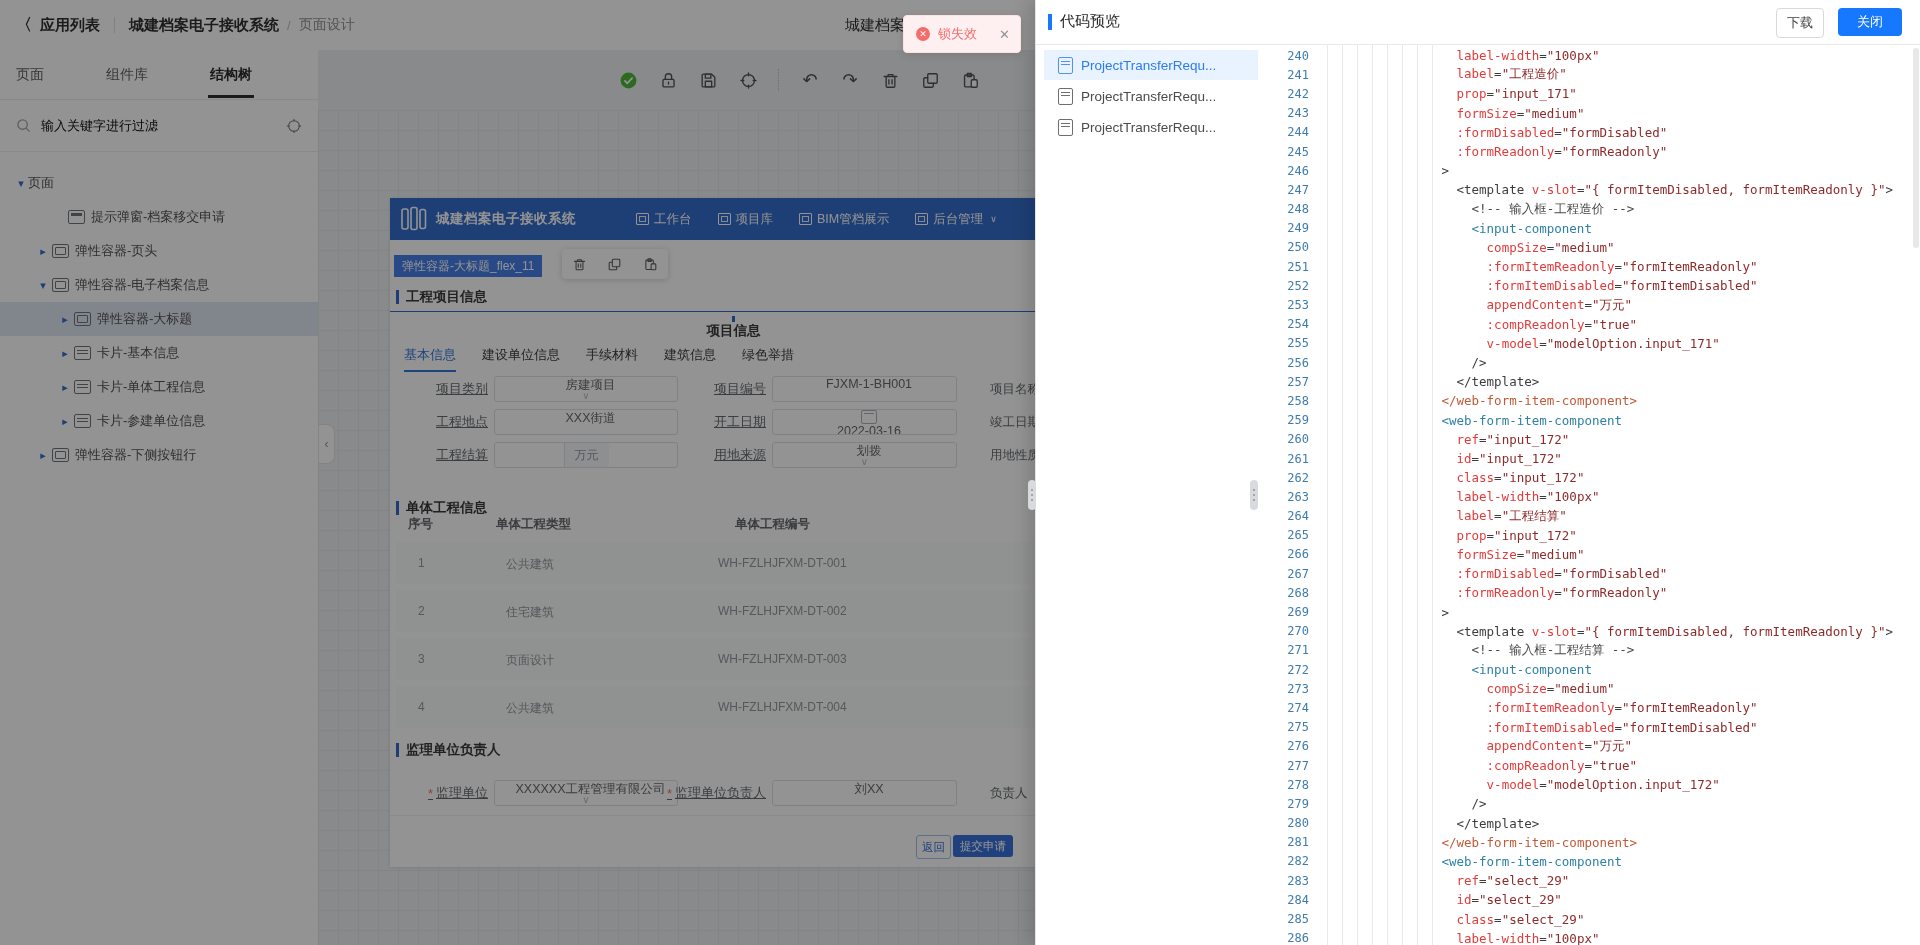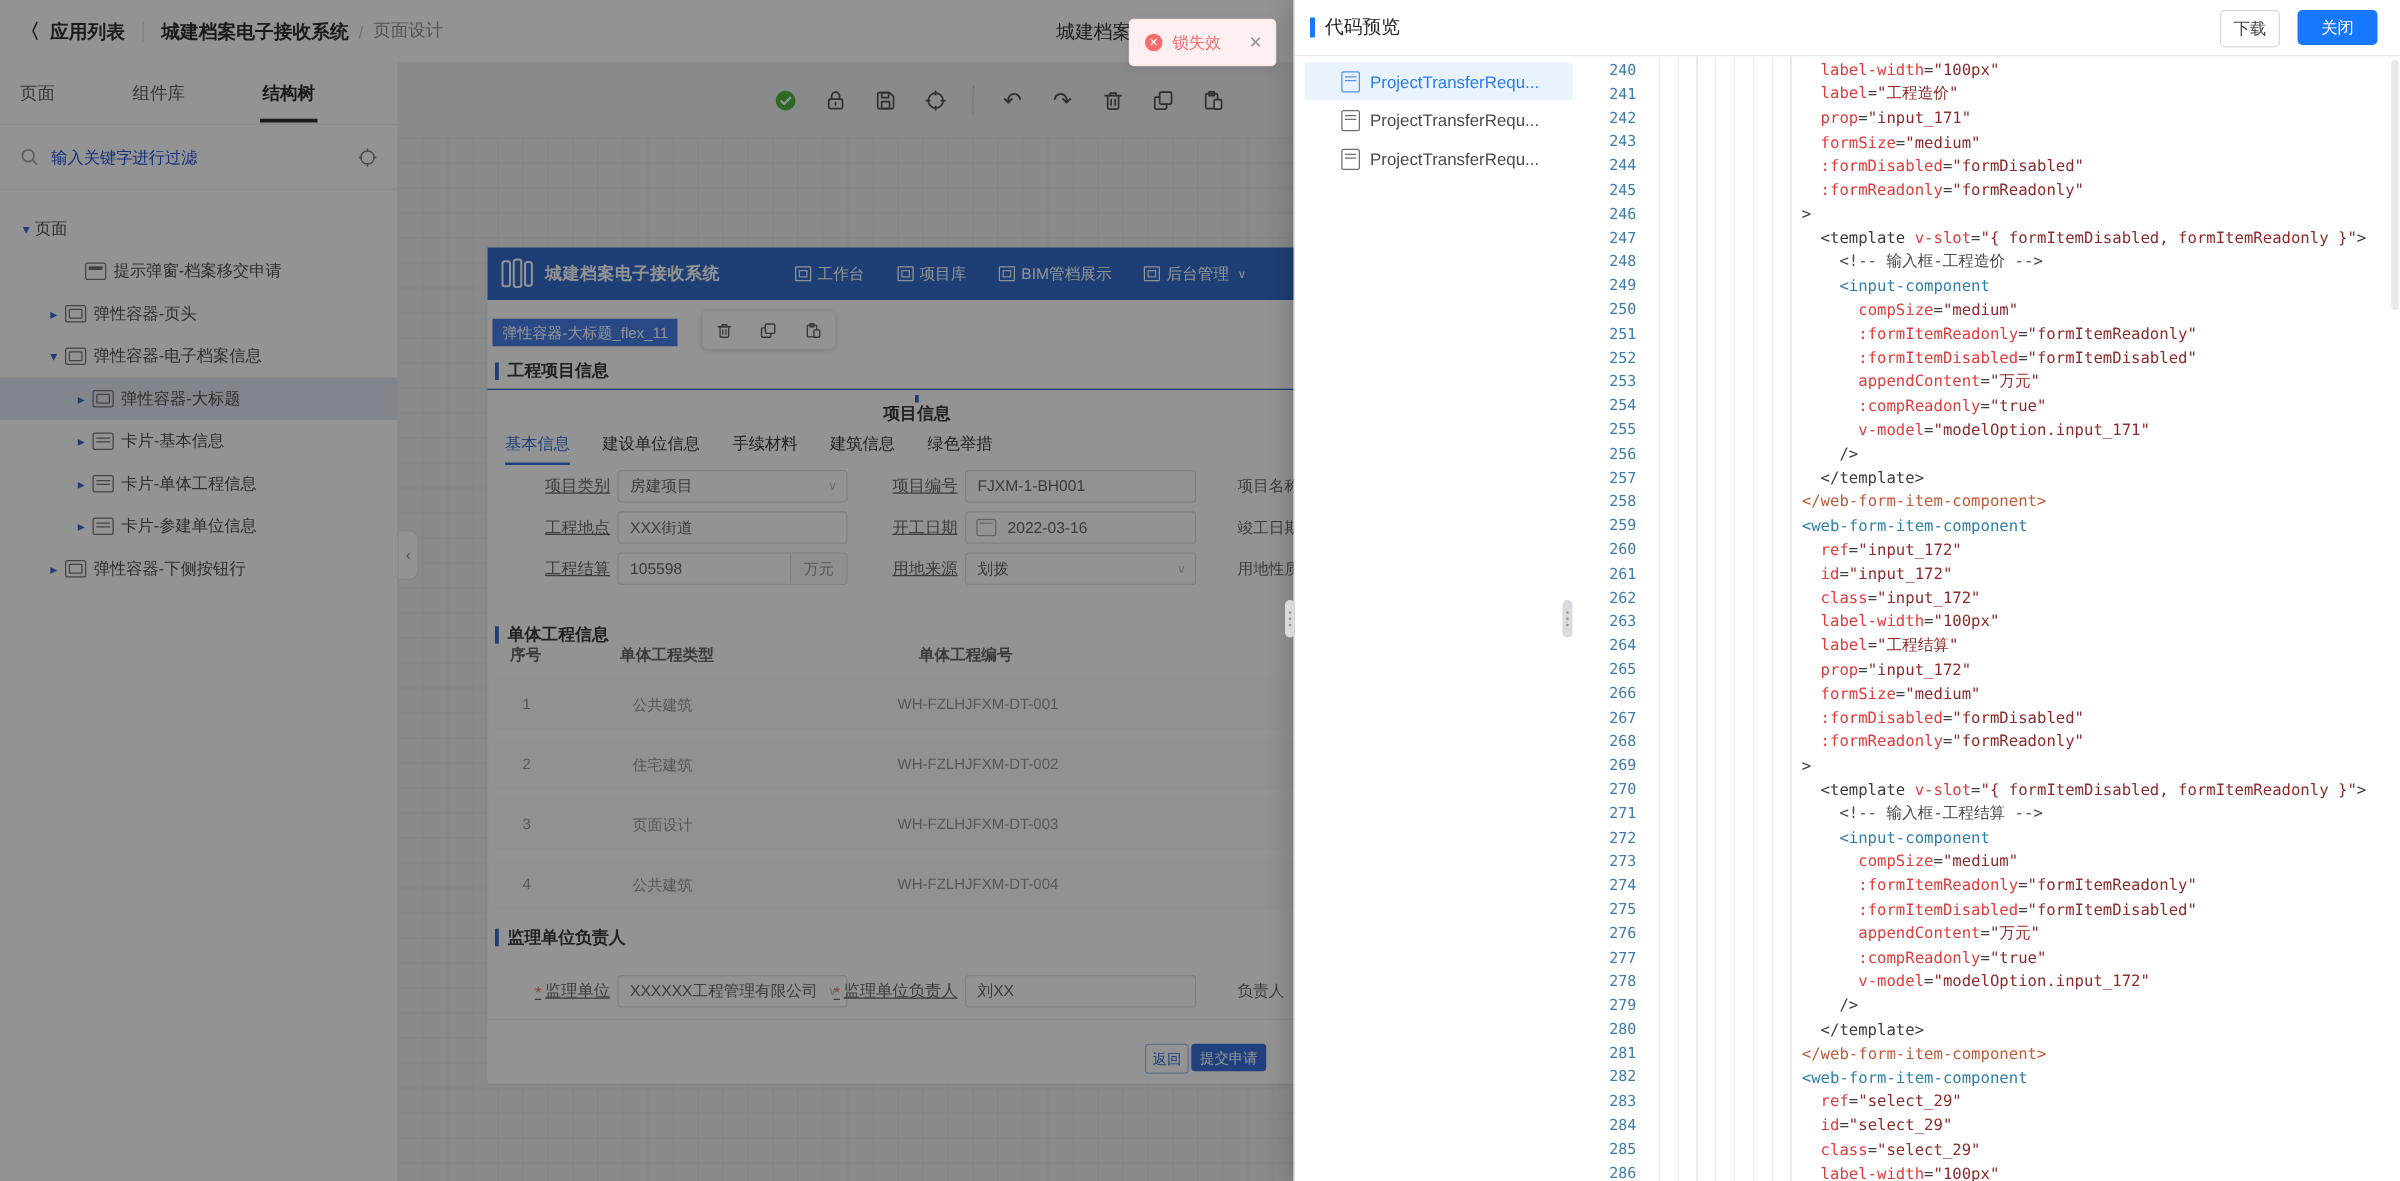--- a/index.html
+++ b/index.html
@@ -20,21 +20,21 @@
 
   
   #sidebar{left:0;top:50px;width:318px;height:895px;background:#fff;border-right:1px solid #ececec;}
   #side-tabs{position:absolute;left:0;top:0;width:100%;height:50px;border-bottom:1px solid #ededed;
              display:flex;align-items:center;padding-left:14px;gap:58px;box-sizing:border-box;}
   .side-tab{font-size:14px;color:#595959;cursor:pointer;position:relative;padding:14px 2px;}
   .side-tab.active{color:#1f1f1f;font-weight:700;}
   .side-tab.active::after{content:"";position:absolute;left:0;right:0;bottom:0;height:3px;background:#262626;}
   #side-search{position:absolute;left:0;top:50px;width:100%;height:52px;border-bottom:1px solid #efefef;
                display:flex;align-items:center;padding:0 16px;box-sizing:border-box;color:#9aa0a6;}
-  #side-search .ph{flex:1;margin-left:10px;font-size:13px;color:#1d4ed8;}
+  #side-search .ph{flex:1;margin-left:10px;font-size:13px;color:#000000;}
   #tree{position:absolute;left:0;top:116px;width:100%;}
   .trow{height:34px;display:flex;align-items:center;font-size:13px;color:#4a4a4a;cursor:pointer;}
   .trow.sel{background:#dfe7f2;}
   .tcaret{width:14px;text-align:center;color:#2a66c9;font-size:11px;flex:none;}
   .ticon{width:15px;height:12px;border:1px solid #6b6f76;border-radius:2px;position:relative;flex:none;margin:0 6px 0 2px;}
   .ticon.container::after{content:"";position:absolute;left:2px;top:2px;right:2px;bottom:2px;border:1px solid #6b6f76;border-radius:1px;}
   .ticon.card::after{content:"";position:absolute;left:2px;top:3px;right:2px;height:0;border-top:1px solid #6b6f76;box-shadow:0 3px 0 #6b6f76;}
   .ticon.modal::after{content:"";position:absolute;left:2px;top:2px;right:2px;height:3px;background:#6b6f76;}
 
   
@@ -79,21 +79,21 @@
   #ftabs{position:absolute;left:14px;top:148px;display:flex;gap:26px;}
   .ftab{font-size:13px;color:#303133;padding-bottom:8px;position:relative;}
   .ftab.active{color:#2a6fdb;}
   .ftab.active::after{content:"";position:absolute;left:0;right:0;bottom:0;height:2px;background:#2a6fdb;}
 
   .frow{position:absolute;left:0;width:100%;height:26px;}
   .flabel{position:absolute;top:0;height:26px;display:flex;align-items:center;justify-content:flex-end;
           font-size:13px;color:#5f6368;text-decoration:underline;}
   .flabel .req{color:#f56c6c;margin-right:3px;}
   .ffield{position:absolute;top:0;height:26px;border:1px solid #dcdfe6;border-radius:3px;background:#fff;
-          display:flex;align-items:center;box-sizing:border-box;font-size:12.5px;color:#606266;}
+          display:flex;align-items:center;box-sizing:border-box;font-size:12.5px;color:#606266;flex-direction:column;}
   .ffield .val{flex:1;padding-left:9px;white-space:nowrap;overflow:hidden;}
   .ffield .chev{width:22px;color:#b6bac2;font-size:10px;text-align:center;}
   .ffield .cal{width:14px;height:12px;border:1px solid #a8adb5;border-radius:2px;margin-left:8px;position:relative;}
   .ffield .cal::after{content:"";position:absolute;left:2px;top:2px;right:2px;border-top:1px solid #a8adb5;}
   .ffield .append{height:100%;background:#f5f7fa;border-left:1px solid #dcdfe6;color:#909399;font-size:12px;
                   display:flex;align-items:center;padding:0 10px;border-radius:0 3px 3px 0;}
   .fpartial{position:absolute;left:600px;top:0;height:26px;display:flex;align-items:center;
             font-size:12.5px;color:#5f6368;white-space:nowrap;}
 
   
@@ -132,21 +132,21 @@
   #drawer{left:1035px;top:0;width:885px;height:945px;background:#fff;z-index:60;
           box-shadow:-6px 0 16px rgba(0,0,0,.15);border-left:1px solid #e4e4e4;}
   #dw-header{position:absolute;left:0;top:0;width:100%;height:44px;border-bottom:1px solid #e8e8e8;background:#fff;}
   .dw-accent{position:absolute;left:12px;top:14px;width:4px;height:16px;background:#1677ff;}
   .dw-title{position:absolute;left:24px;top:12px;font-size:15px;color:#262626;}
   .dw-btn{position:absolute;top:8px;height:28px;border-radius:4px;font-size:13px;display:flex;align-items:center;justify-content:center;}
   #btn-download{left:740px;width:46px;border:1px solid #d9d9d9;color:#404040;background:#fff;}
   #btn-close{left:802px;width:64px;background:#1677ff;color:#fff;}
 
   #filelist{position:absolute;left:8px;top:50px;width:214px;}
-  .fitem{height:30px;display:flex;align-items:center;font-size:13.5px;color:#4a4a4a;padding-left:29px;margin-bottom:1px;}
+  .fitem{height:30px;display:flex;align-items:center;font-size:13.5px;color:#4a4a4a;padding-left:14px;margin-bottom:1px;}
   .fitem.sel{background:#e8f3ff;color:#2a7cf0;}
   .fdoc{width:13px;height:15px;border:1px solid currentColor;border-radius:2px;position:relative;margin-right:8px;flex:none;opacity:.8;}
   .fdoc::after{content:"";position:absolute;left:2px;top:3px;right:2px;border-top:1px solid currentColor;box-shadow:0 3px 0 currentColor;}
 
   #codearea{position:absolute;left:227px;top:45px;right:8px;bottom:0;overflow:hidden;
             font-family:"DejaVu Sans Mono","Liberation Mono",monospace;font-size:12.5px;}
   #guides{position:absolute;left:64px;top:0;bottom:0;width:15ch;
           background:repeating-linear-gradient(to right,#e8eaed 0 1px,transparent 1px 2ch);}
   #codelines{position:absolute;left:0;top:1px;right:0;}
   .cl{height:19.2px;display:flex;align-items:center;white-space:pre;}

